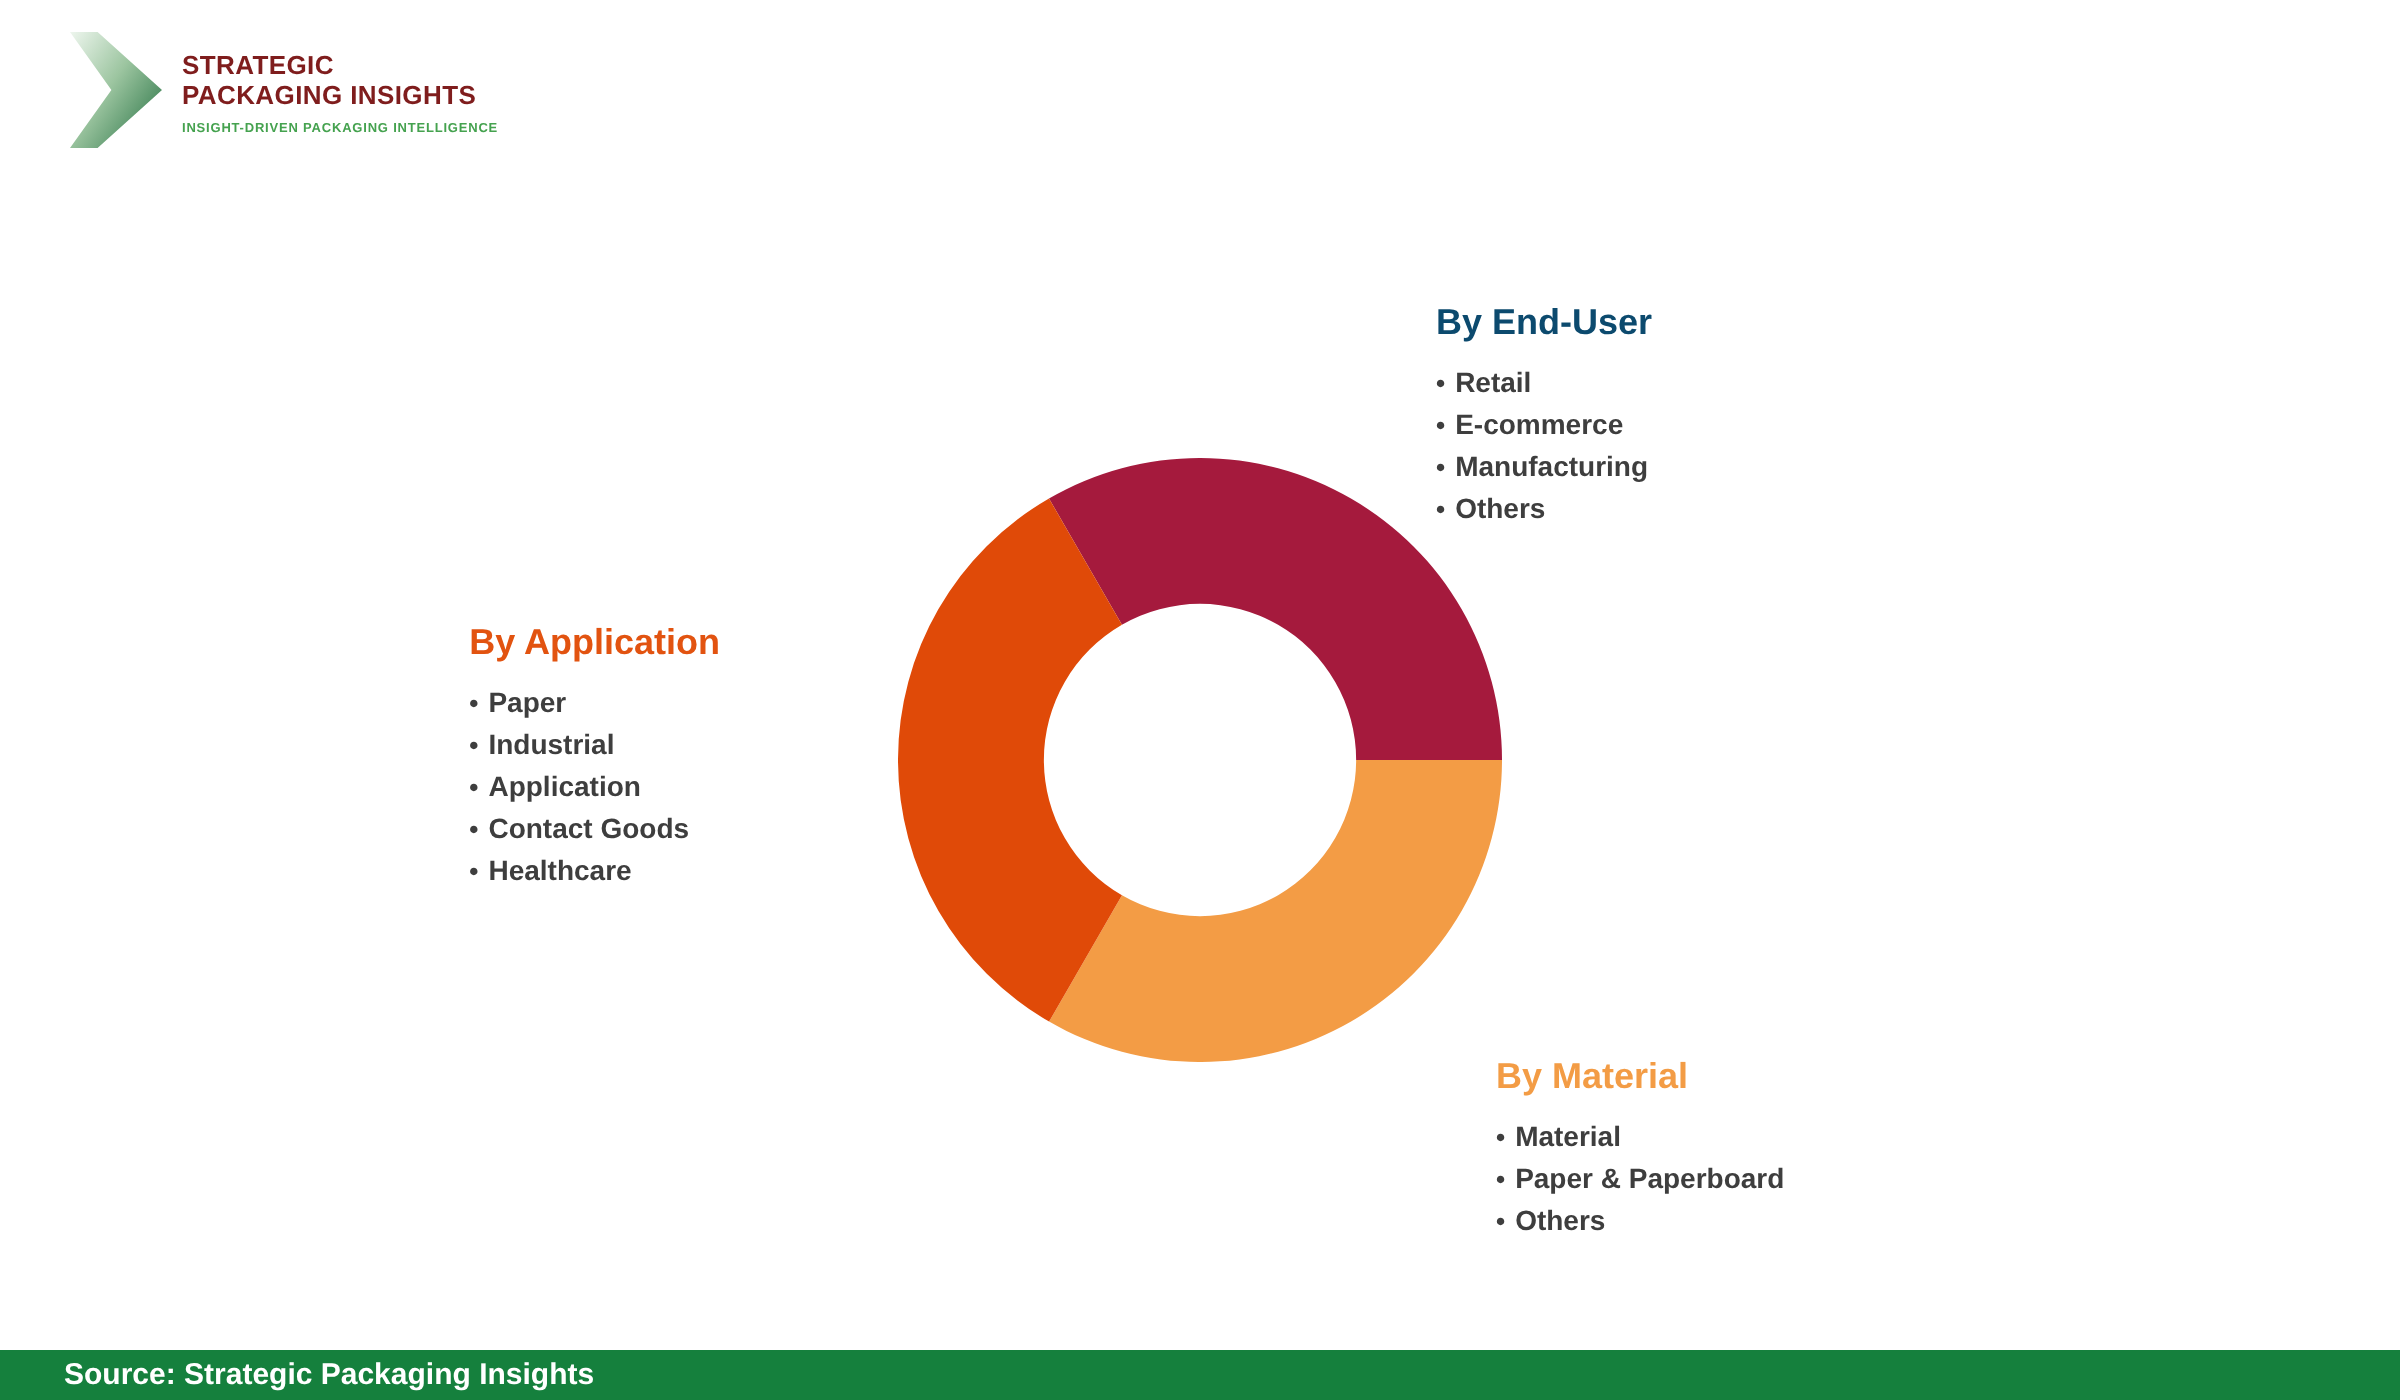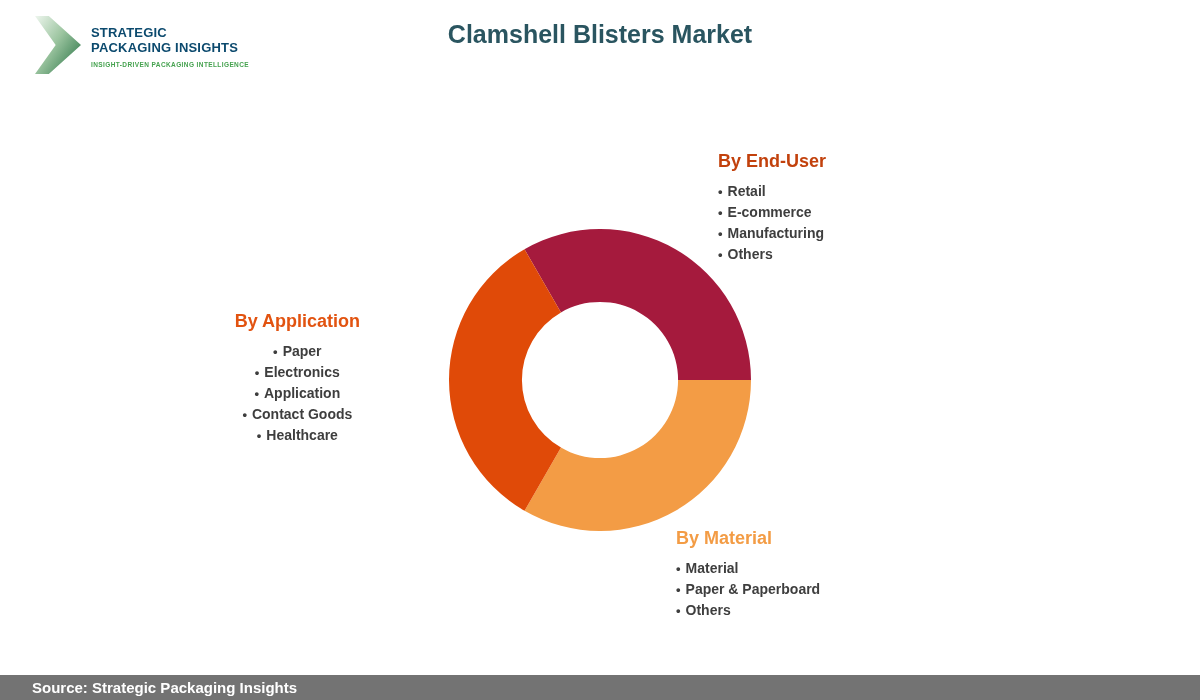--- a/index.html
+++ b/index.html
@@ -11,21 +11,21 @@
 
   
   .logo { position:absolute; left:35px; top:16px; display:flex; align-items:flex-start; }
   .logo-chevron {
     width:46px; height:58px; margin-right:10px;
     background:linear-gradient(125deg,#eef6ee 0%,#9cc5a0 45%,#1e6b3c 100%);
     clip-path:polygon(0% 0%, 30% 0%, 100% 50%, 30% 100%, 0% 100%, 45% 50%);
   }
   .logo-text-wrap { padding-top:10px; }
   .logo-name {
-    font-size:13px; font-weight:bold; color:#0c4a6e; line-height:1.12;
+    font-size:13px; font-weight:bold; color:#7f1d1d; line-height:1.12;
     letter-spacing:0.2px; white-space:pre-line;
   }
   .logo-tagline {
     margin-top:6px; font-size:6.5px; font-weight:bold; color:#45a24f; letter-spacing:0.4px;
   }
 
   
   .page-title {
     position:absolute; left:0; top:20px; width:100%; text-align:center;
     font-size:25px; font-weight:bold; color:#2a5560;
@@ -36,50 +36,49 @@
   .donut-wrap svg { display:block; width:100%; height:100%; }
 
   
   .seg-block { position:absolute; }
   .seg-heading { font-size:18px; font-weight:bold; margin:0 0 9px 0; }
   .seg-list { list-style:none; }
   .seg-list li { font-size:14px; color:#3e3e3e; line-height:20px; font-weight:bold; }
   .seg-list .bullet { font-size:13px; margin-right:5px; color:#3e3e3e; }
 
   .block-enduser { left:718px; top:151px; text-align:left; }
-  .block-application { right:840px; top:311px; text-align:center; }
-  .block-material { left:676px; top:528px; text-align:left; }
+  .block-application { right:840px; top:311px; text-align:left; }
+  .block-material { left:748px; top:528px; text-align:left; }
 
-  .heading-enduser { color:#c2410c; }
+  .heading-enduser { color:#0c4a6e; }
   .heading-application { color:#e25310; }
   .heading-material { color:#f39c45; }
 
   
   .footer-bar {
     position:absolute; left:0; bottom:0; width:100%; height:25px;
-    background:#737373; color:#ffffff;
+    background:#15803d; color:#ffffff;
     display:flex; align-items:center; justify-content:space-between;
     padding:0 32px; font-size:15px; font-weight:bold;
   }
 </style>
 </head>
 <body>
 
 <div class="canvas">
 
   <div class="logo">
     <div class="logo-chevron"></div>
     <div class="logo-text-wrap">
       <div class="logo-name">STRATEGIC
 PACKAGING INSIGHTS</div>
       <div class="logo-tagline">INSIGHT-DRIVEN PACKAGING INTELLIGENCE</div>
     </div>
   </div>
 
-  <div class="page-title">Clamshell Blisters Market</div>
 
   <div class="donut-wrap">
     <svg id="donut-svg" viewBox="0 0 302 302">
         <path d="M 75.50 20.23 A 151 151 0 0 1 302.00 150.97 L 229.07 150.98 A 78.07 78.07 0 0 0 111.97 83.39 Z" fill="#a51a3d"></path>
         <path d="M 302.00 150.97 A 151 151 0 0 1 75.55 281.80 L 111.99 218.62 A 78.07 78.07 0 0 0 229.07 150.98 Z" fill="#f39c45"></path>
         <path d="M 75.55 281.80 A 151 151 0 0 1 75.50 20.23 L 111.97 83.39 A 78.07 78.07 0 0 0 111.99 218.62 Z" fill="#e04a08"></path>
       </svg>
   </div>
 
   <div class="seg-block block-enduser">
@@ -89,21 +88,21 @@
       <li><span class="bullet">•</span><span>E-commerce</span></li>
       <li><span class="bullet">•</span><span>Manufacturing</span></li>
       <li><span class="bullet">•</span><span>Others</span></li>
     </ul>
   </div>
 
   <div class="seg-block block-application">
     <div class="seg-heading heading-application">By Application</div>
     <ul class="seg-list">
       <li><span class="bullet">•</span><span>Paper</span></li>
-      <li><span class="bullet">•</span><span>Electronics</span></li>
+      <li><span class="bullet">•</span><span>Industrial</span></li>
       <li><span class="bullet">•</span><span>Application</span></li>
       <li><span class="bullet">•</span><span>Contact Goods</span></li>
       <li><span class="bullet">•</span><span>Healthcare</span></li>
     </ul>
   </div>
 
   <div class="seg-block block-material">
     <div class="seg-heading heading-material">By Material</div>
     <ul class="seg-list">
       <li><span class="bullet">•</span><span>Material</span></li>

